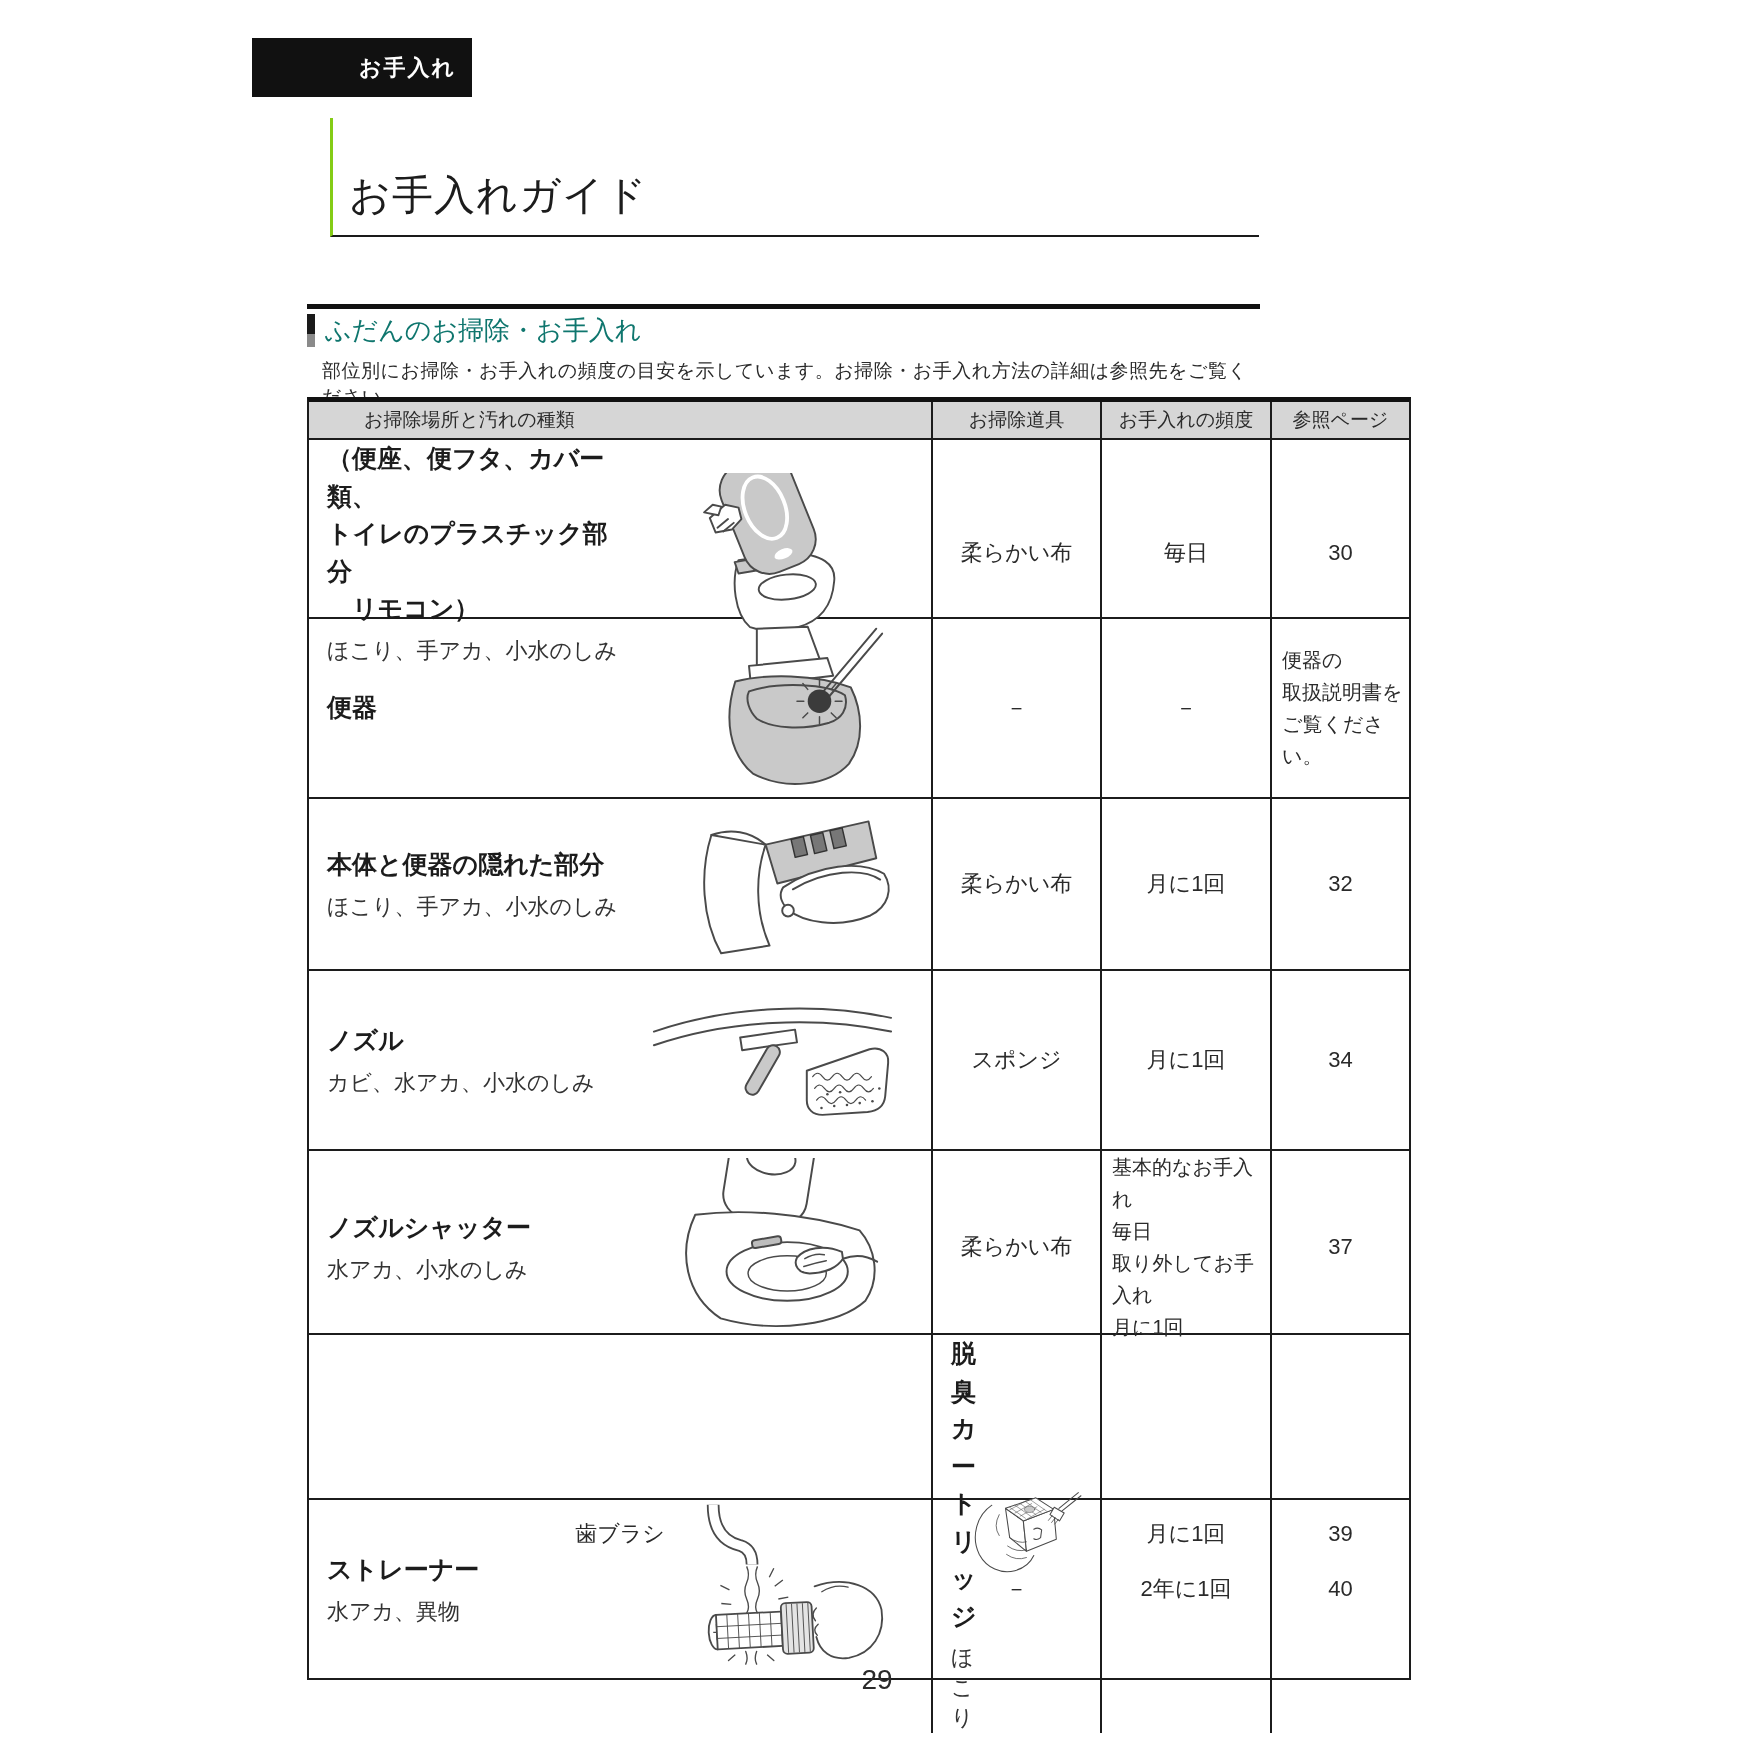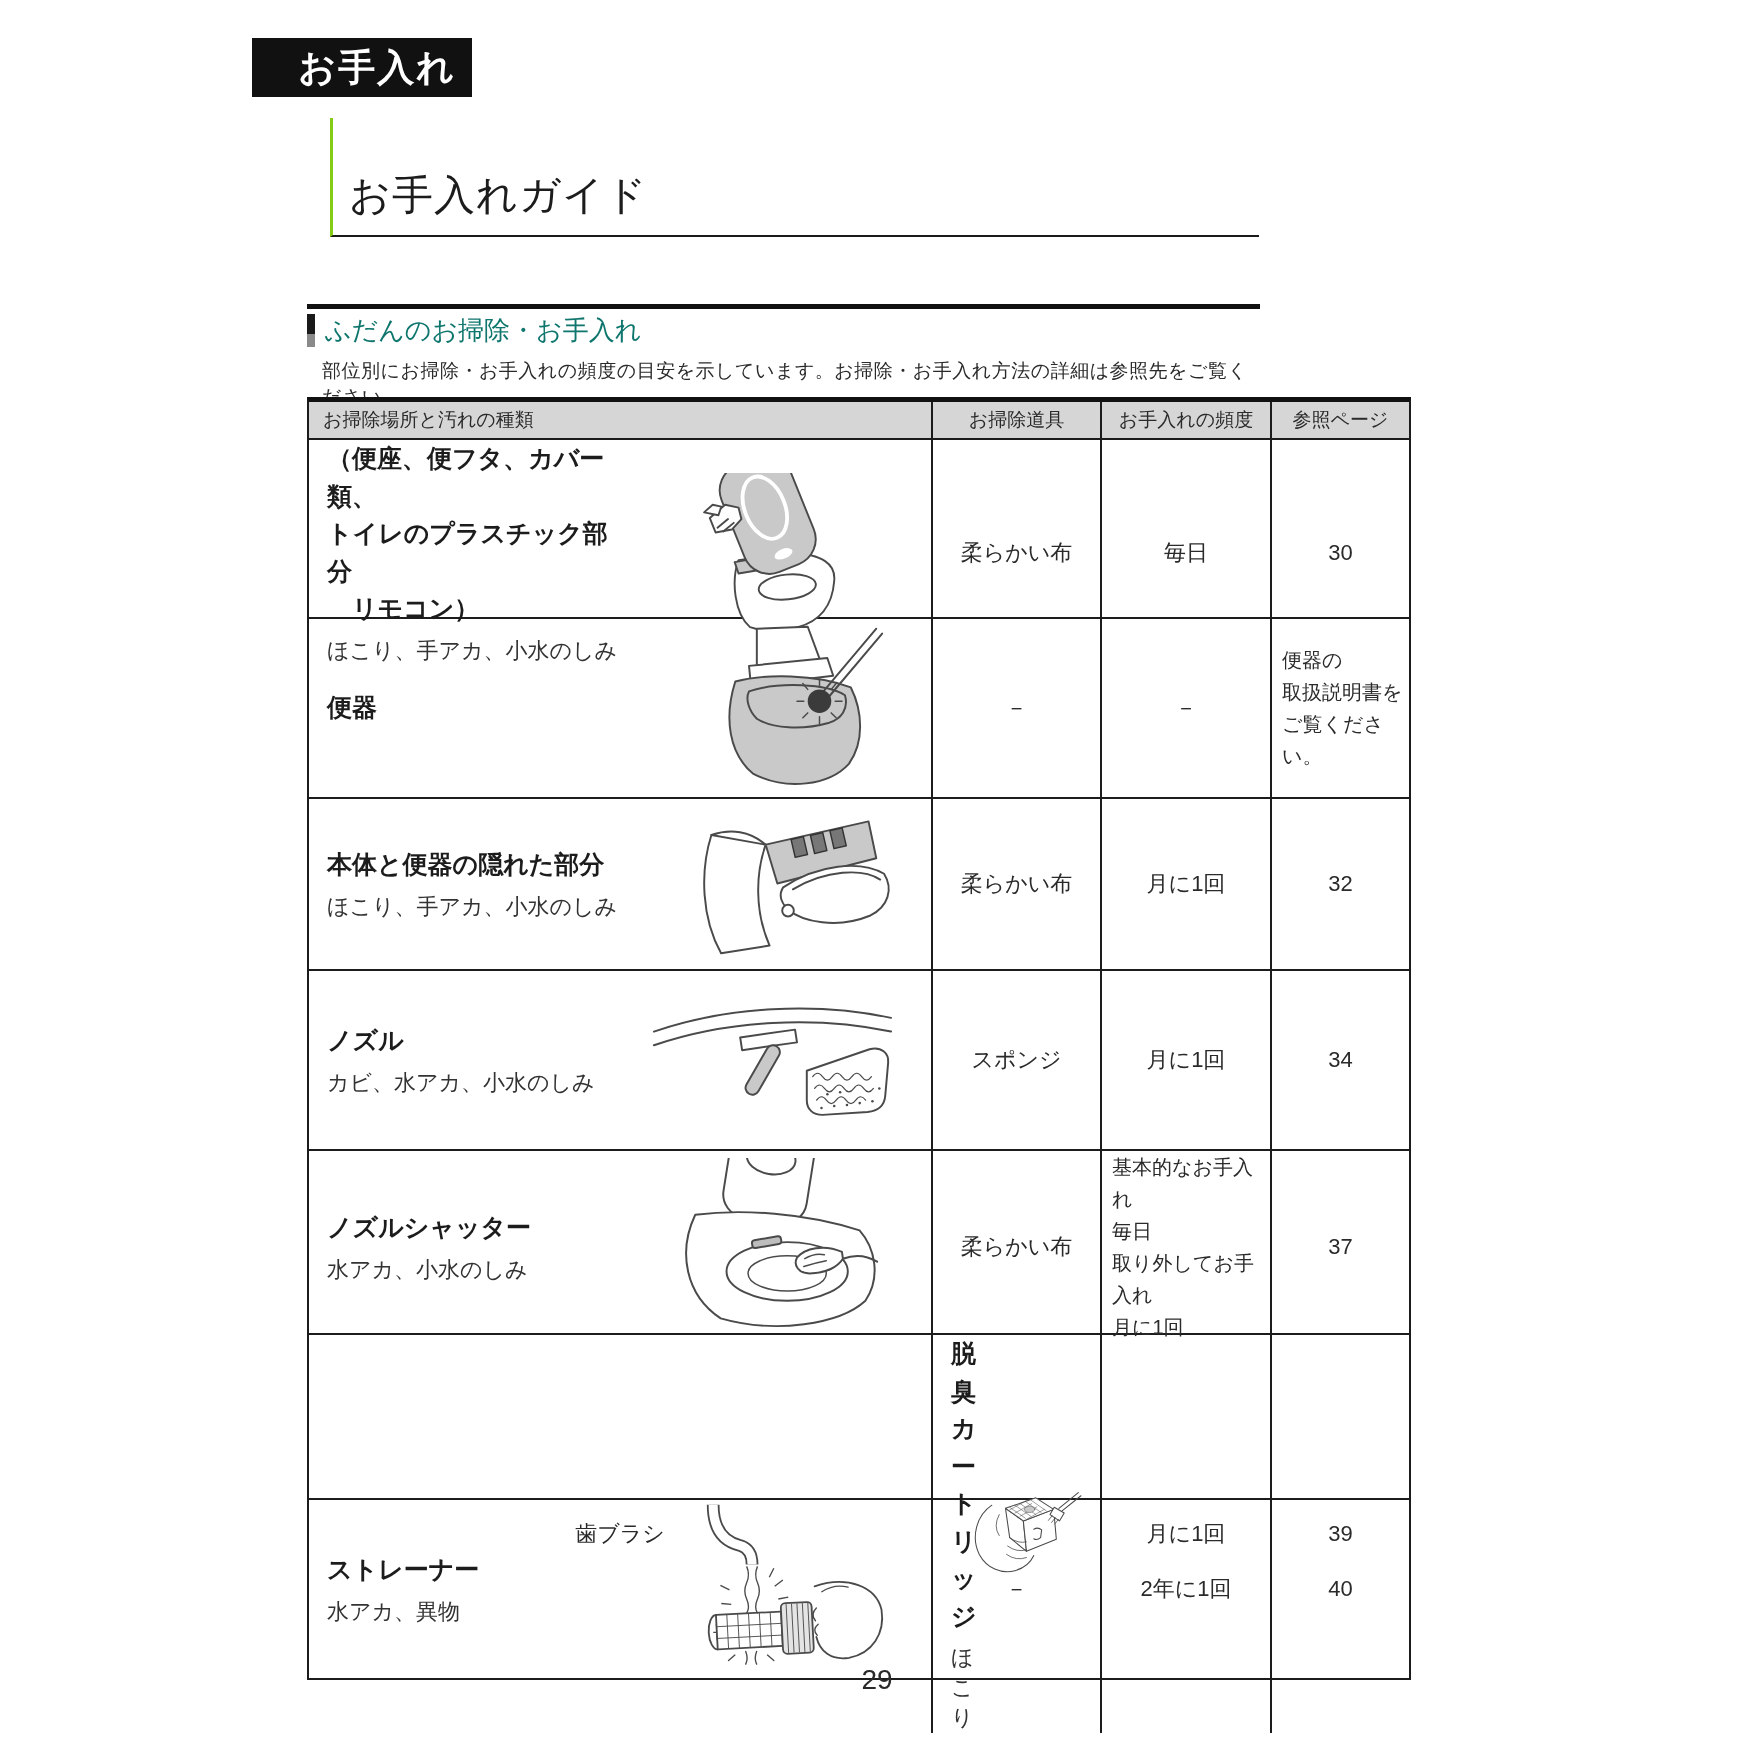--- a/index.html
+++ b/index.html
@@ -2,21 +2,21 @@
 <html lang="ja"><head>
 <meta charset="utf-8">
 <style>
   html,body{margin:0;padding:0;background:#ffffff;}
   body{font-family:"Liberation Sans","DejaVu Sans",sans-serif;color:#222;}
   .page{position:relative;width:1754px;height:1754px;background:#fff;overflow:hidden;}
 
   
   .badge{position:absolute;left:252px;top:38px;width:220px;height:59px;background:#111;
     color:#fff;display:flex;align-items:center;justify-content:flex-end;
-    padding-right:16px;box-sizing:border-box;font-size:37px;font-weight:bold;letter-spacing:2px;}
+    padding-right:16px;box-sizing:border-box;font-size:22px;font-weight:bold;letter-spacing:2px;}
 
   
   .title-block{position:absolute;left:330px;top:118px;width:929px;height:119px;
     border-left:3px solid #84cc16;border-bottom:2px solid #1a1a1a;
     display:flex;align-items:flex-end;padding:0 0 12px 16px;box-sizing:border-box;}
   .title-text{font-size:41px;letter-spacing:1px;color:#1c1c1c;}
 
   
   .section{position:absolute;left:307px;top:304px;width:953px;border-top:5px solid #111;}
   .section-bar{position:absolute;left:0;top:5px;width:8px;height:33px;
@@ -27,21 +27,21 @@
 
   
   .m-table{position:absolute;left:307px;top:397px;width:1104px;box-sizing:border-box;
     border-top:5px solid #111;border-left:2px solid #1c1c1c;border-right:2px solid #1c1c1c;}
   .t-row{display:grid;grid-template-columns:624px 169px 170px 137px;border-bottom:2px solid #1c1c1c;}
   .cell{border-right:2px solid #1c1c1c;box-sizing:border-box;min-width:0;}
   .cell:last-child{border-right:none;}
 
   .t-header{height:36px;background:#d6d6d6;}
   .h-cell{display:flex;align-items:center;justify-content:center;font-size:19px;color:#2a2a2a;}
-  .h-cell.first{justify-content:flex-start;padding-left:14px;}
+  .h-cell.first{justify-content:flex-start;padding-left:14px;margin-left:41px;}
 
   .c-place{display:flex;align-items:center;}
   .place-text{flex:1;padding-left:18px;min-width:0;}
   .row-name{font-weight:bold;font-size:25px;line-height:1.5;color:#1c1c1c;}
   .row-dirt{font-size:22px;margin-top:8px;color:#333;}
   .illo-box{width:300px;align-self:stretch;display:flex;align-items:center;justify-content:center;
     padding-right:18px;box-sizing:border-box;overflow:hidden;}
   .illo-box svg{max-width:100%;max-height:97%;}
 
   .val-cell{display:flex;flex-direction:column;justify-content:center;align-items:center;

